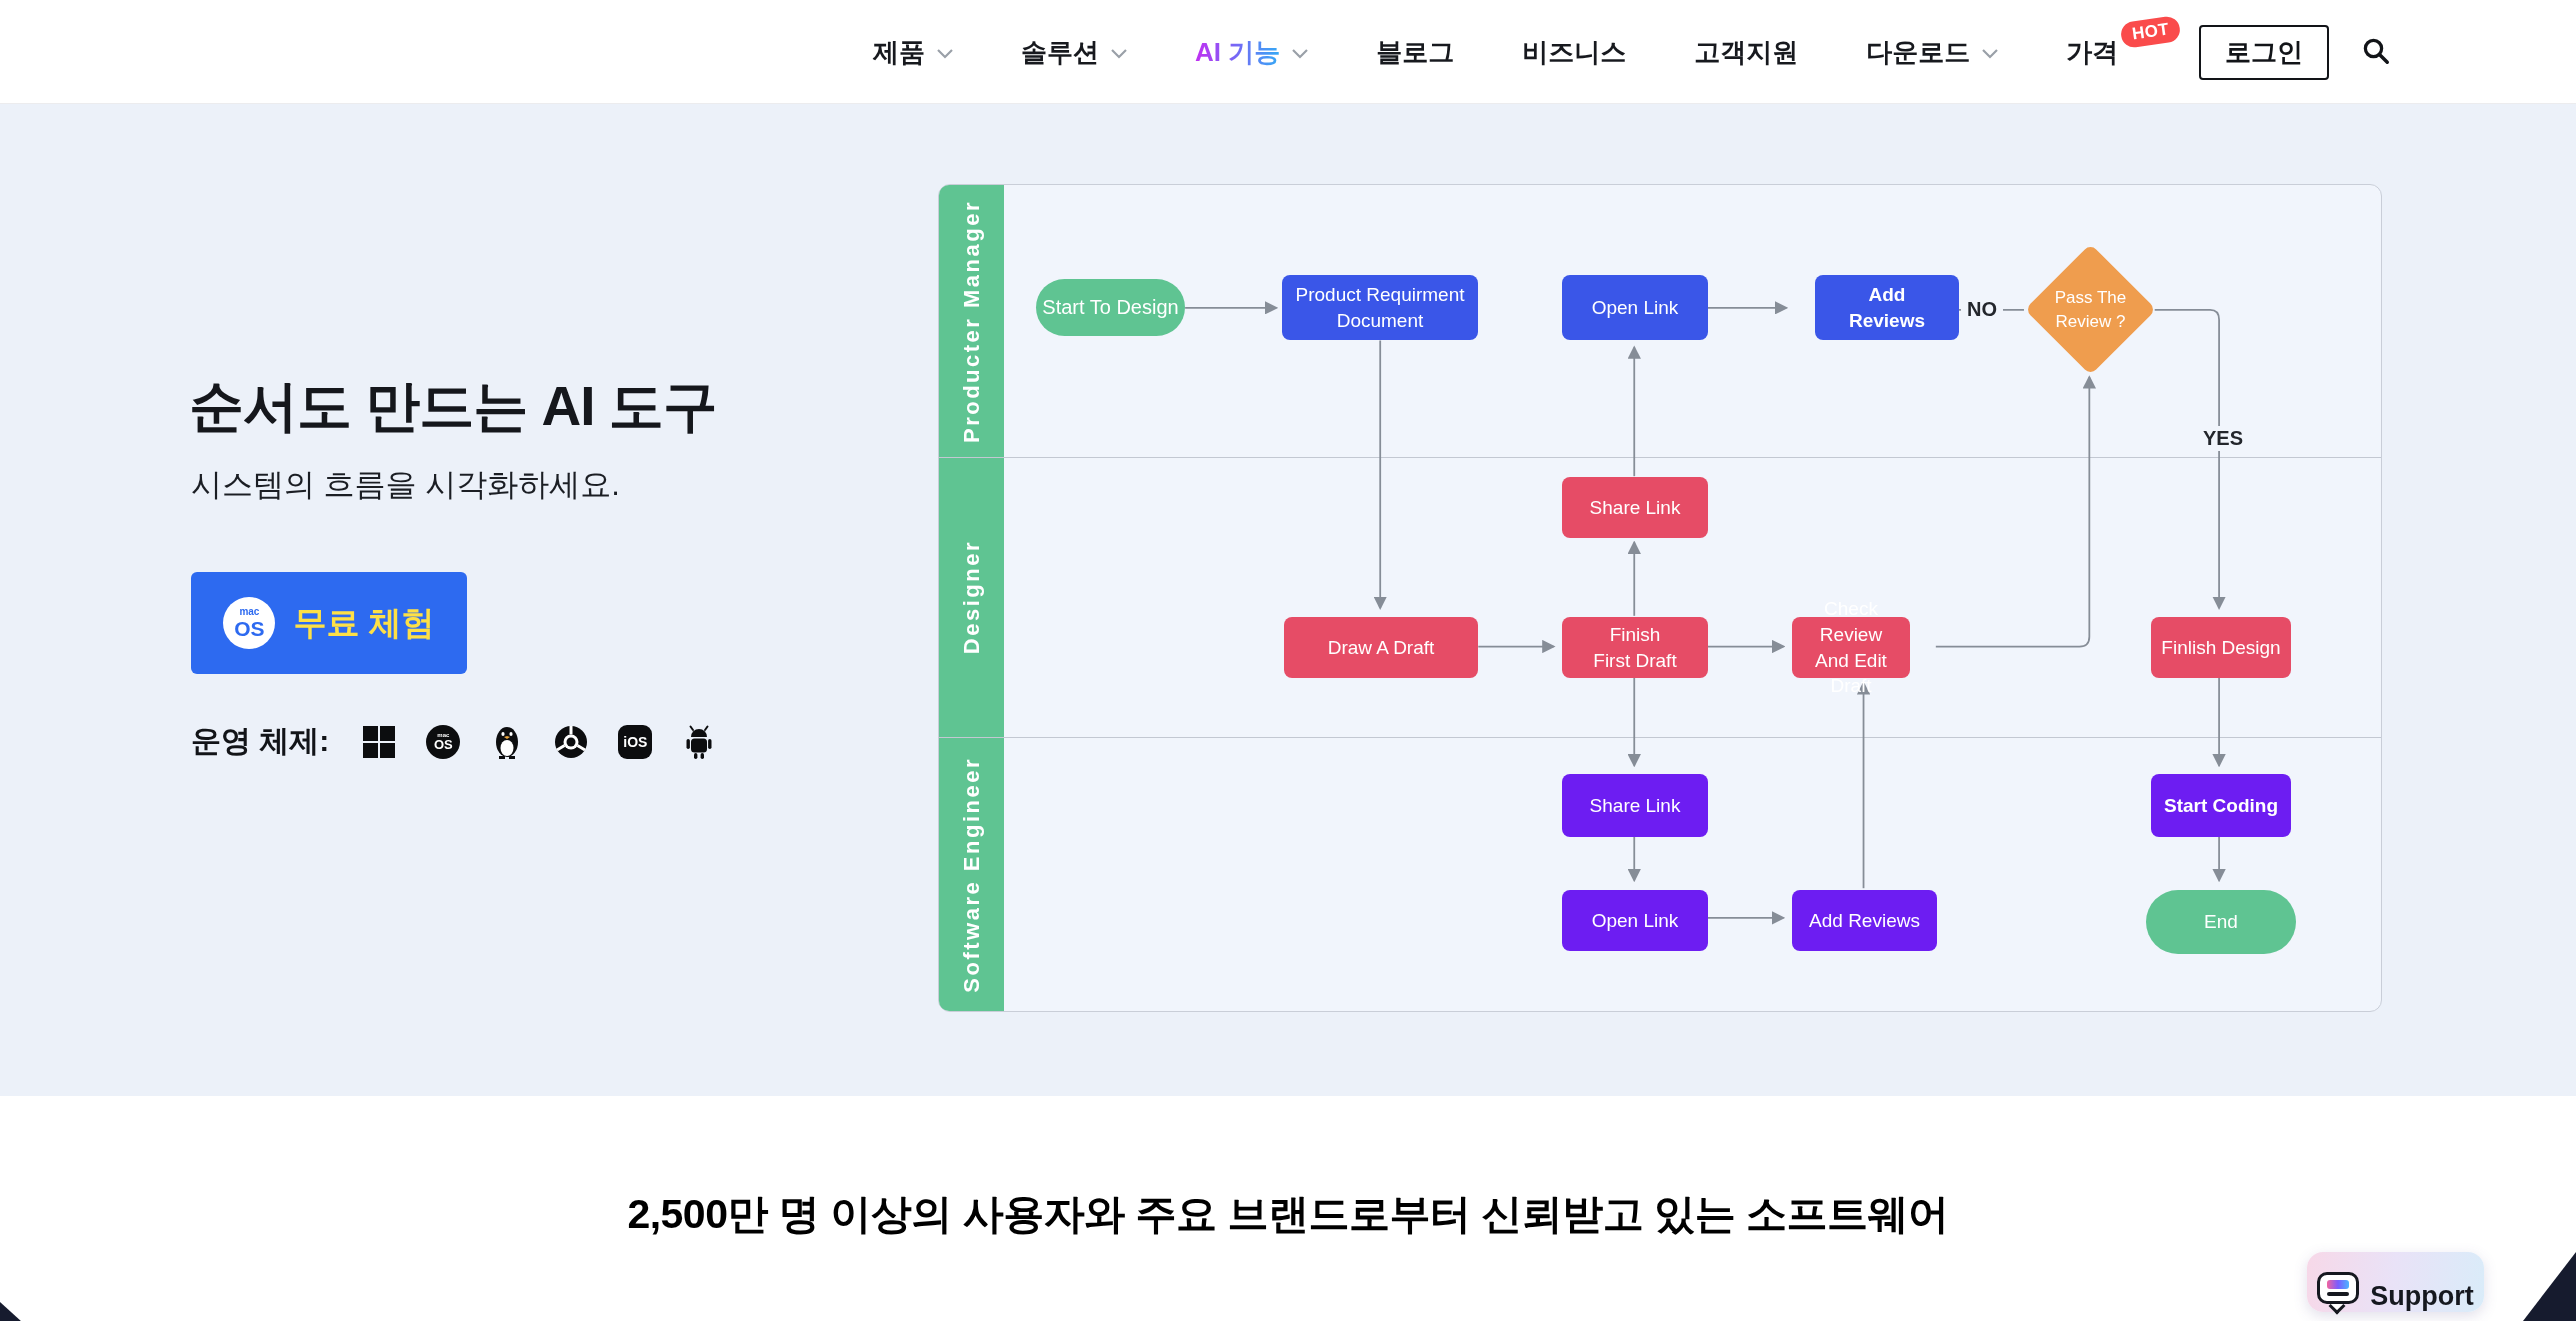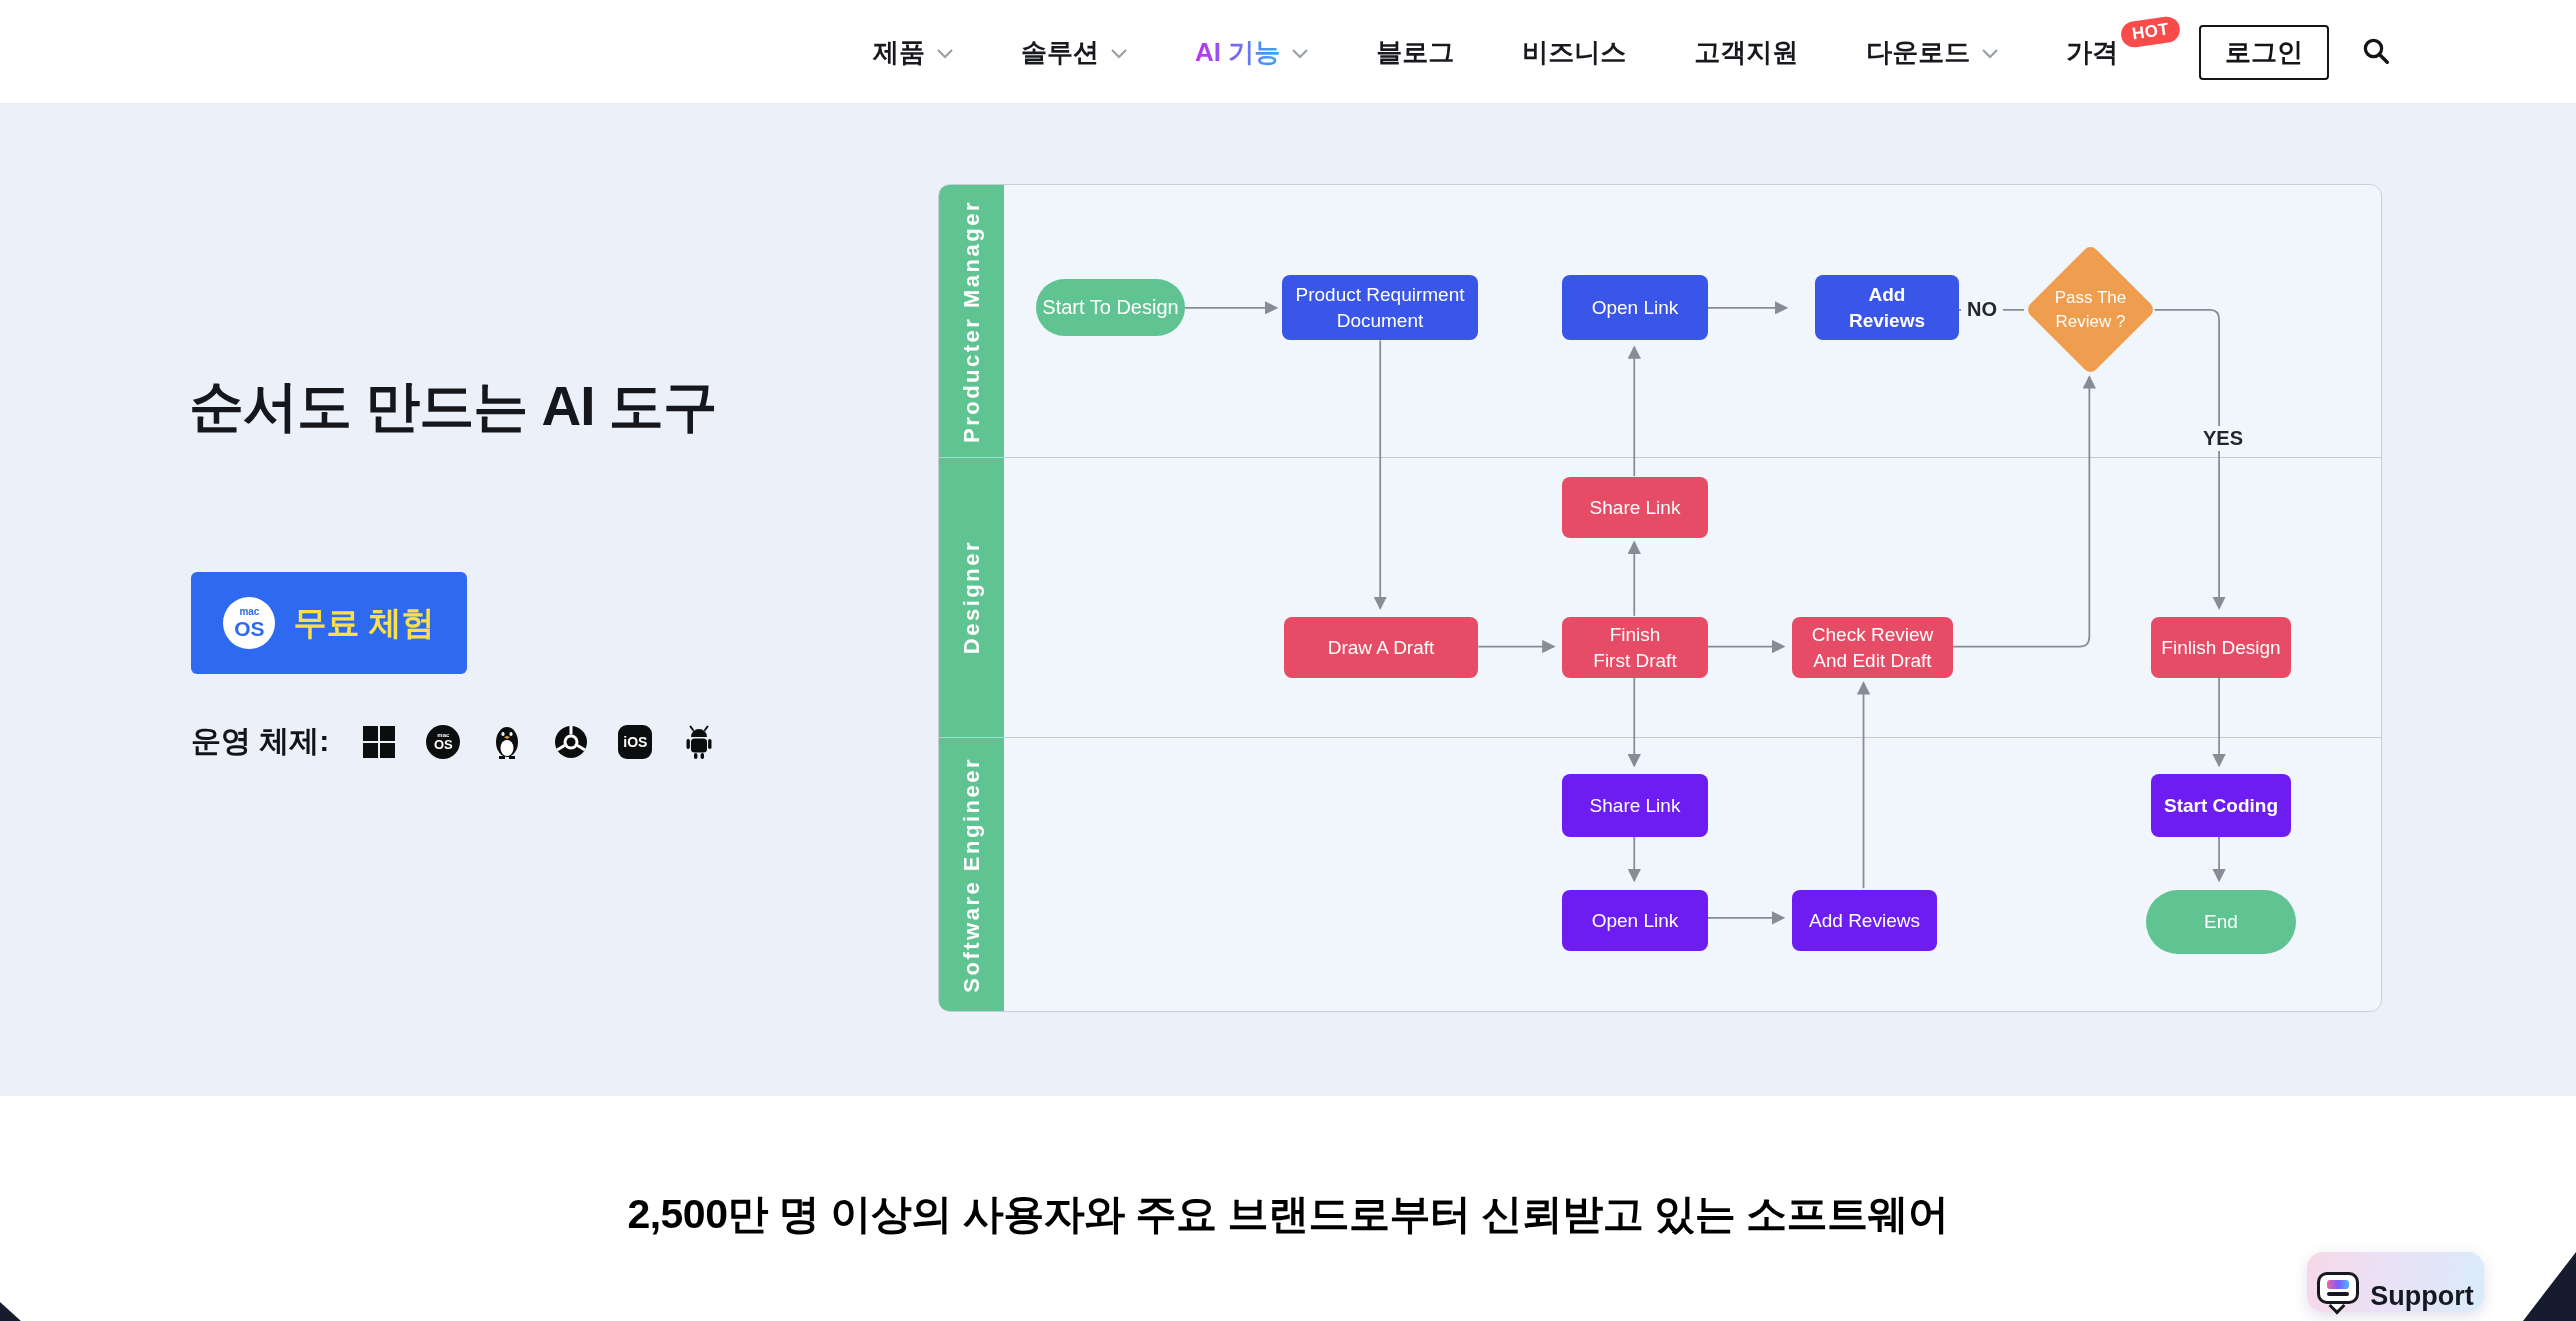--- a/index.html
+++ b/index.html
@@ -174,20 +174,21 @@
               <path d="M15 15 L21 21" stroke="#121418" stroke-width="2.8" stroke-linecap="round"></path>
             </svg>
         </span>
       </button>
     </div>
   </header>
 
   <section class="hero">
     <h1 class="hero-title">순서도 만드는 AI 도구</h1>
     <p class="hero-sub">
+      <span>시스템의 흐름을 시각화하세요.</span>
     </p>
     <button class="cta-btn">
       <span class="macos-circle">
         <span class="mac">mac</span>
         <span class="os">OS</span>
       </span>
       <span class="cta-label">무료 체험</span>
     </button>
 
     <div class="os-row">
@@ -290,21 +291,21 @@
 Reviews</div>
       <div class="diamond" style="left:1105px; top:78px; width:93px; height:93px;">
         <span>Pass The
 Review ?</span>
       </div>
 
       <div class="node n-red" style="left:623px; top:292px; width:146px; height:61px;">Share Link</div>
       <div class="node n-red" style="left:345px; top:432px; width:194px; height:61px;">Draw A Draft</div>
       <div class="node n-red" style="left:623px; top:432px; width:146px; height:61px;">Finish
 First Draft</div>
-      <div class="node n-red" style="left:853px; top:432px; width:161px; height:61px;">Check Review
+      <div class="node n-red" style="left:853px; top:432px; width:118px; height:61px;">Check Review
 And Edit Draft</div>
       <div class="node n-red" style="left:1212px; top:432px; width:140px; height:61px;">Finlish Design</div>
 
       <div class="node n-purple" style="left:623px; top:589px; width:146px; height:63px;">Share Link</div>
       <div class="node n-purple" style="left:623px; top:705px; width:146px; height:61px;">Open Link</div>
       <div class="node n-purple" style="left:853px; top:705px; width:145px; height:61px;">Add Reviews</div>
       <div class="node n-purple" style="left:1212px; top:589px; width:140px; height:63px;font-weight:bold;">Start Coding</div>
       <div class="node n-green" style="left:1207px; top:705px; width:150px; height:64px;">End</div>
 
       <div class="edge-label" style="left:1022px; top:112px;">NO</div>

